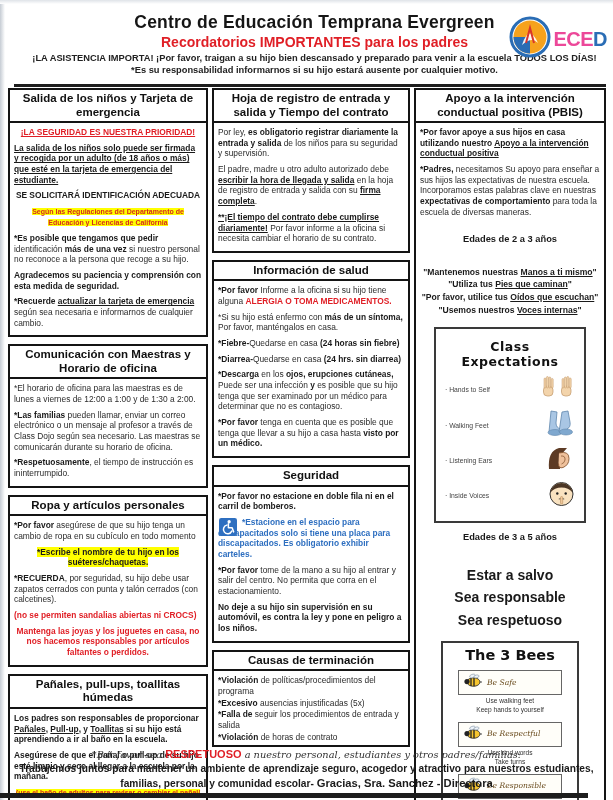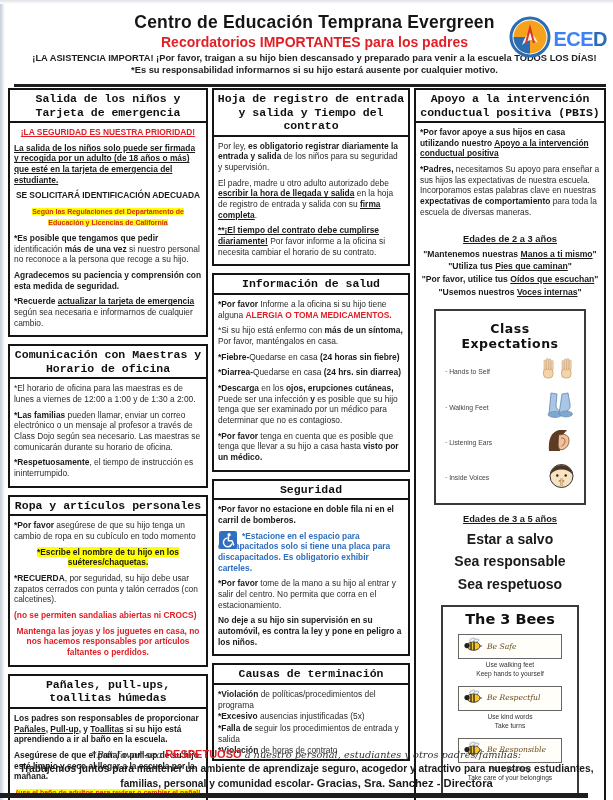--- a/index.html
+++ b/index.html
@@ -10,53 +10,53 @@
   .scan-edge-top{position:absolute;left:0;top:0;width:100%;height:4px;background:linear-gradient(#dfe3e8,#fff);}
 
   
   .header{position:absolute;top:12px;left:0;right:0;text-align:center;margin-left:16px;}
   .h-title{font-size:17.5px;font-weight:bold;color:#161616;letter-spacing:.2px;}
   .h-subtitle{font-size:14px;font-weight:bold;color:#e01f26;margin-top:1px;}
   .h-line{font-size:9.3px;font-weight:bold;color:#222;margin-top:3px;line-height:1.25;}
   .h-line2{font-size:9.3px;font-weight:bold;color:#222;line-height:1.25;}
   .logo{position:absolute;top:16px;right:6px;display:flex;align-items:center;gap:2px;}
   .logo-text{font-size:20px;font-weight:bold;letter-spacing:-0.5px;}
-  .logo-ece{color:#3b82f6;margin-top:38px;}
+  .logo-ece{color:#ec4899;margin-top:38px;}
   .logo-d{color:#2a6db5;}
   .top-rule{position:absolute;top:84px;left:14px;width:592px;height:3px;background:#1d1d1d;}
   .bottom-bar{position:absolute;bottom:2px;left:0;width:96%;height:5px;background:#1d1d1d;}
 
   
   .col{position:absolute;top:88px;}
   #col1{left:8px;width:200px;}
   #col2{left:212px;width:198px;}
   #col3{left:414px;width:192px;}
 
   .box{border:2px solid #141414;background:#fff;margin-bottom:7px;}
-  .box-title{font-weight:bold;text-align:center;font-size:11.5px;line-height:1.18;padding:2px 3px;border-bottom:2px solid #141414;color:#111;font-family:Liberation Mono, monospace;}
+  .box-title{font-weight:bold;text-align:center;font-size:11.5px;line-height:1.18;padding:2px 3px;border-bottom:2px solid #141414;color:#111;}
   .box-body{padding:4px 4px 2px;position:relative;}
   .para{font-size:8.4px;line-height:1.27;margin:0 0 5px;}
   .al-c{text-align:center;}
   .tight .para{margin:0 0 1px;}
   .ind{text-indent:24px;}
   .seg-icon{position:absolute;left:5px;top:31px;}
 
   
   .s-n{font-weight:normal;}
   .s-b{font-weight:bold;color:#1a1a1a;}
   .s-bu{font-weight:bold;text-decoration:underline;color:#1a1a1a;}
   .s-rb{color:#e01f26;font-weight:bold;}
   .s-rbu{color:#e01f26;font-weight:bold;text-decoration:underline;}
   .s-yb{background:#ffff00;font-weight:bold;color:#1a1a1a;}
   .s-yr{background:#ffff00;color:#d42b20;font-weight:bold;font-size:7px;}
   .s-bl{color:#2e6fc0;font-weight:bold;}
 
   
   #pbis-box{border:2.5px solid #141414;padding-bottom:6px;}
-  .pbis-heading{font-weight:bold;text-decoration:underline;text-align:center;font-size:9.3px;margin:9px 2px 4px;color:#1a1a1a;}
+  .pbis-heading{font-weight:bold;text-align:center;font-size:9.3px;margin:9px 2px 22px;color:#1a1a1a;}
   .quote{text-align:center;font-size:8.6px;line-height:1.5;}
   .pbis-line{text-align:center;font-size:14px;font-weight:bold;line-height:1.6;color:#1a1a1a;}
   .ce-box{border:2px solid #3a3a3a;width:152px;margin:10px auto 4px;padding:10px 9px 4px;}
   .ce-title{text-align:center;font-weight:bold;font-size:12.5px;letter-spacing:.5px;color:#111;margin-bottom:4px;font-family:"DejaVu Sans",sans-serif;}
   .ce-row{display:flex;align-items:center;justify-content:space-between;margin:6px 0;}
   .ce-label{font-size:6.8px;color:#444;}
   .ce-label::before{content:"· ";}
   .bees-box{border:2px solid #3a3a3a;width:138px;margin:10px auto 4px;padding:4px 4px 10px;}
   .bees-title{text-align:center;font-weight:bold;font-size:14.5px;color:#111;font-family:"DejaVu Sans",sans-serif;}
   .bee-badge{border:1.5px solid #666;width:104px;margin:7px auto 2px;padding:2px 4px;display:flex;align-items:center;gap:4px;background:#fffef9;}

